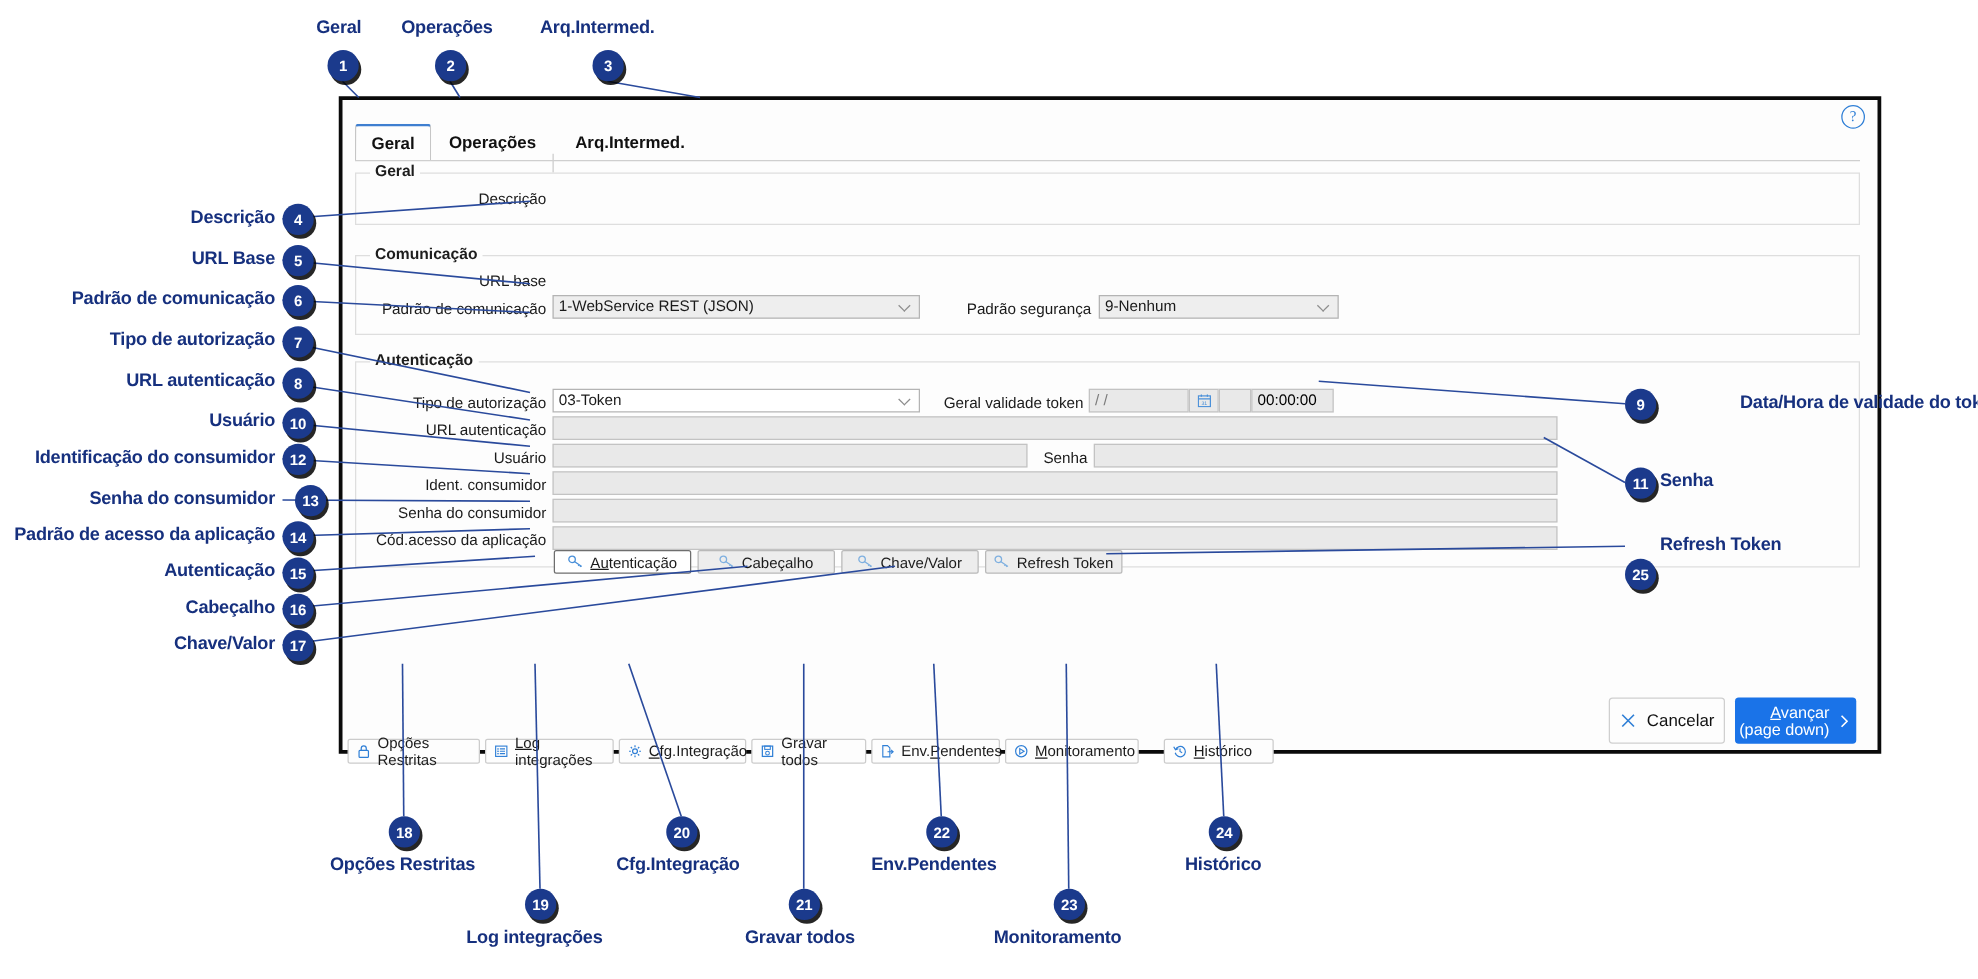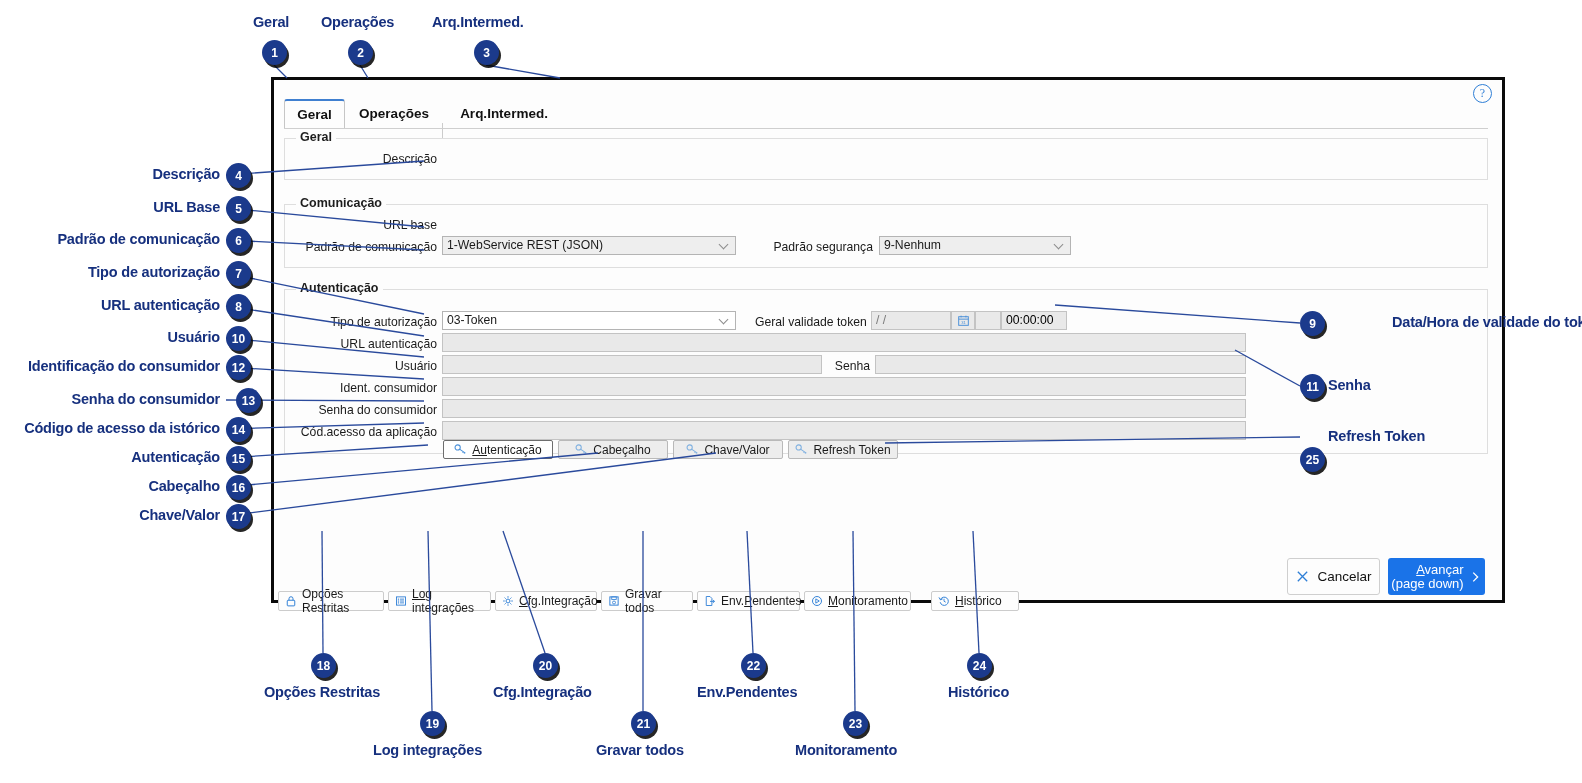--- a/index.html
+++ b/index.html
@@ -339,21 +339,21 @@
     <div class="anno-label r" style="right: 1362px; top: 264px;">Tipo de autorização</div>
     <div class="anno-badge" style="left: 226px; top: 261px;">7</div>
     <div class="anno-label r" style="right: 1362px; top: 297px;">URL autenticação</div>
     <div class="anno-badge" style="left: 226px; top: 294px;">8</div>
     <div class="anno-label r" style="right: 1362px; top: 329px;">Usuário</div>
     <div class="anno-badge" style="left: 226px; top: 326px;">10</div>
     <div class="anno-label r" style="right: 1362px; top: 358px;">Identificação do consumidor</div>
     <div class="anno-badge" style="left: 226px; top: 355px;">12</div>
     <div class="anno-label r" style="right: 1362px; top: 391px;">Senha do consumidor</div>
     <div class="anno-badge" style="left: 226px; top: 388px; margin-left: 10px;">13</div>
-    <div class="anno-label r" style="right: 1362px; top: 420px;">Código de acesso da istórico</div>
+    <div class="anno-label r" style="right: 1362px; top: 420px;">Padrão de acesso da aplicação</div>
     <div class="anno-badge" style="left: 226px; top: 417px;">14</div>
     <div class="anno-label r" style="right: 1362px; top: 449px;">Autenticação</div>
     <div class="anno-badge" style="left: 226px; top: 446px;">15</div>
     <div class="anno-label r" style="right: 1362px; top: 478px;">Cabeçalho</div>
     <div class="anno-badge" style="left: 226px; top: 475px;">16</div>
     <div class="anno-label r" style="right: 1362px; top: 507px;">Chave/Valor</div>
     <div class="anno-badge" style="left: 226px; top: 504px;">17</div>
     <div class="anno-badge" style="left: 1300px; top: 311px;">9</div>
     <div class="anno-label" style="left: 1392px; top: 314px;">Data/Hora de validade do token</div>
     <div class="anno-badge" style="left: 1300px; top: 374px;">11</div>

